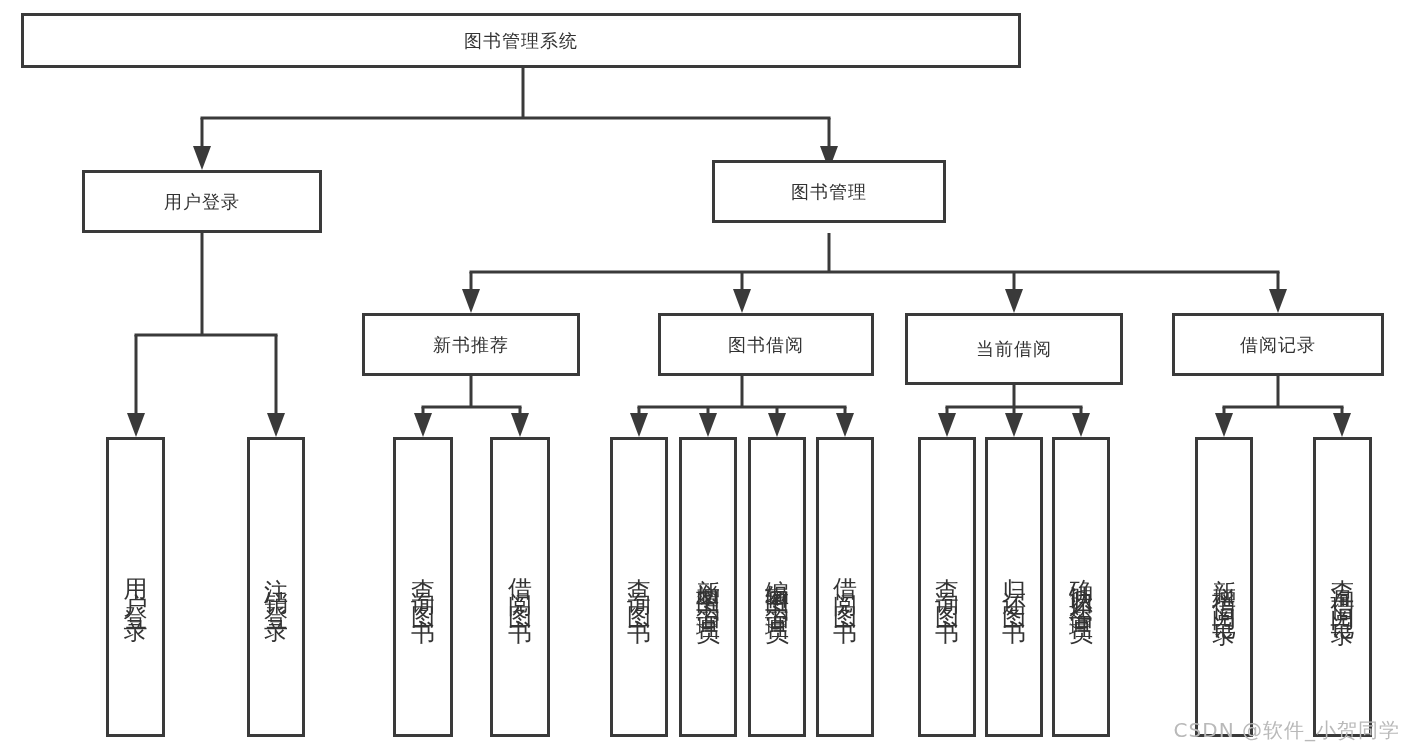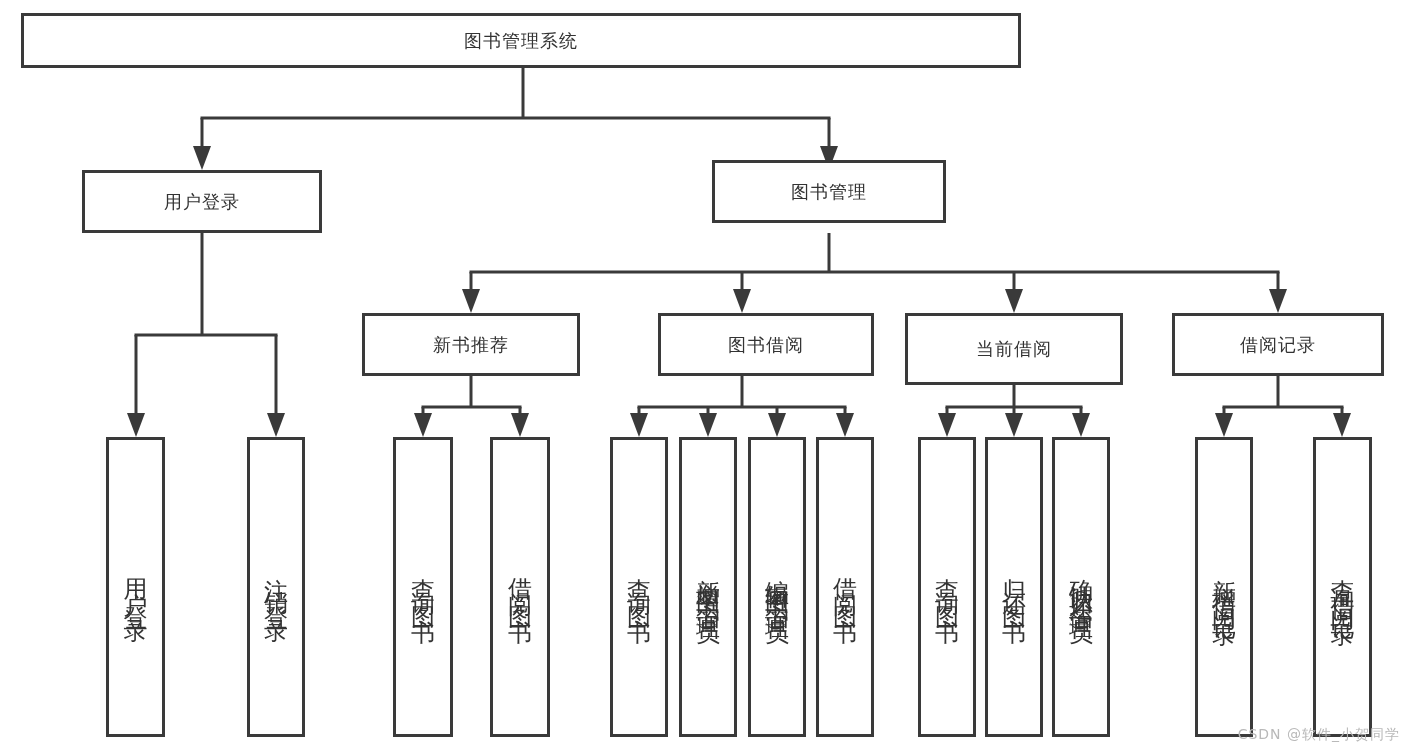--- a/index.html
+++ b/index.html
@@ -34,21 +34,21 @@
     white-space: nowrap;
     color: #333333;
   }
   .sp4 span { letter-spacing: 14px; }
   .sp6 span { letter-spacing: 9px; }
   .sp9 span { letter-spacing: 6px; }
   .watermark {
     position: absolute;
     right: 5px;
     bottom: 3px;
-    font-size: 14px;
+    font-size: 20px;
     color: #b9b9b9;
     letter-spacing: 1px;
     z-index: 10;
     white-space: nowrap;
   }
 </style>
 </head>
 <body>
 
 <div class="canvas">

